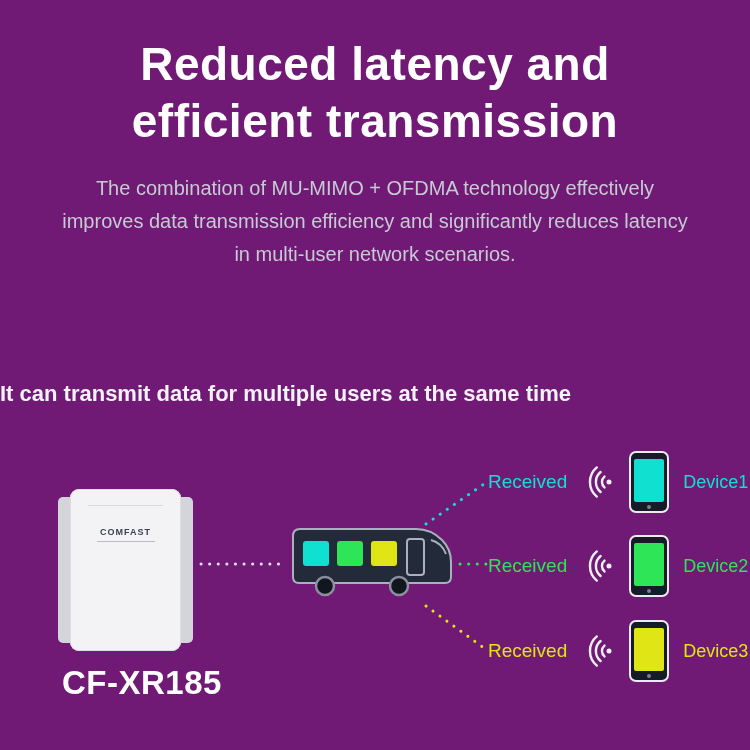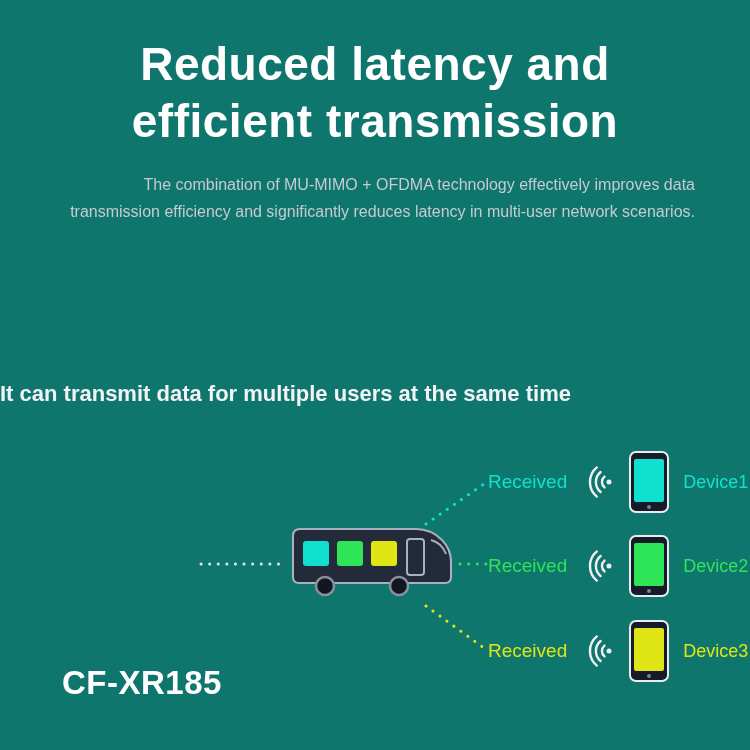--- a/index.html
+++ b/index.html
@@ -4,33 +4,33 @@
 <style>
   html,body{margin:0;padding:0;}
   body{
     font-family:"Liberation Sans","DejaVu Sans",sans-serif;
     background:#10141d;
   }
   .page{
     position:relative;
     width:750px;height:750px;
     margin:0 auto;
-    background:#0f766e;
+    background:#701a75;
     overflow:hidden;
   }
   .title{
     position:absolute;top:36px;left:0;width:750px;
     text-align:center;color:#ffffff;
     font-size:46px;font-weight:700;line-height:1.24;
     letter-spacing:0.5px;
   }
   .description{
     position:absolute;top:172px;left:55px;width:640px;
-    text-align:right;color:#c6cad3;
-    font-size:16px;line-height:1.66;font-weight:400;
+    text-align:center;color:#c6cad3;
+    font-size:20px;line-height:1.66;font-weight:400;
   }
   .badge{
     position:absolute;top:324px;left:50%;transform:translateX(-50%);
     background:linear-gradient(90deg,#2b5af0 0%,#3f9ef6 100%);
     color:#ffffff;font-size:23px;font-weight:700;
     padding:9px 28px;border-radius:10px;white-space:nowrap;
   }
   .subtitle{
     position:absolute;top:381px;left:0;width:638px;
     text-align:left;color:#f2f3f6;
@@ -127,20 +127,28 @@
 
     <line x1="201" y1="134" x2="280" y2="134" stroke="#dfe3ea" stroke-width="3" stroke-linecap="round" stroke-dasharray="0.1 8.5"></line>
 
     <line x1="426" y1="94" x2="484" y2="54" stroke="#10e0d0" stroke-width="3" stroke-linecap="round" stroke-dasharray="0.1 8.5"></line>
 
     <line x1="460" y1="134" x2="486" y2="134" stroke="#2ee457" stroke-width="3" stroke-linecap="round" stroke-dasharray="0.1 8.5"></line>
 
     <line x1="426" y1="176" x2="484" y2="218" stroke="#e0e616" stroke-width="3" stroke-linecap="round" stroke-dasharray="0.1 8.5"></line>
   </svg>
 
+  <div class="repeater">
+    <div class="fin left"></div>
+    <div class="fin right"></div>
+    <div class="body">
+      <div class="seam"></div>
+      <div class="brand">COMFAST</div>
+    </div>
+  </div>
   <div class="model">CF-XR185</div>
 
   <svg class="bus" viewBox="0 0 182 88" width="182" height="88">
     <path d="M10 16 q0-7 7-7 h116 q15 0 26 11 q9 9 9 22 v15 q0 6-6 6 H16 q-6 0-6-6 z" fill="#232a3a" stroke="#aab0bd" stroke-width="2"></path>
     <rect x="20" y="21" width="26" height="25" rx="3" fill="#10e0d0"></rect>
     <rect x="54" y="21" width="26" height="25" rx="3" fill="#2ee457"></rect>
     <rect x="88" y="21" width="26" height="25" rx="3" fill="#e0e616"></rect>
     <rect x="124" y="19" width="17" height="36" rx="3" fill="none" stroke="#aab0bd" stroke-width="2"></rect>
     <path d="M148 20 q11 3 15 14" fill="none" stroke="#aab0bd" stroke-width="2"></path>
     <circle cx="42" cy="66" r="9" fill="#11161f" stroke="#8a90a0" stroke-width="2.5"></circle>

